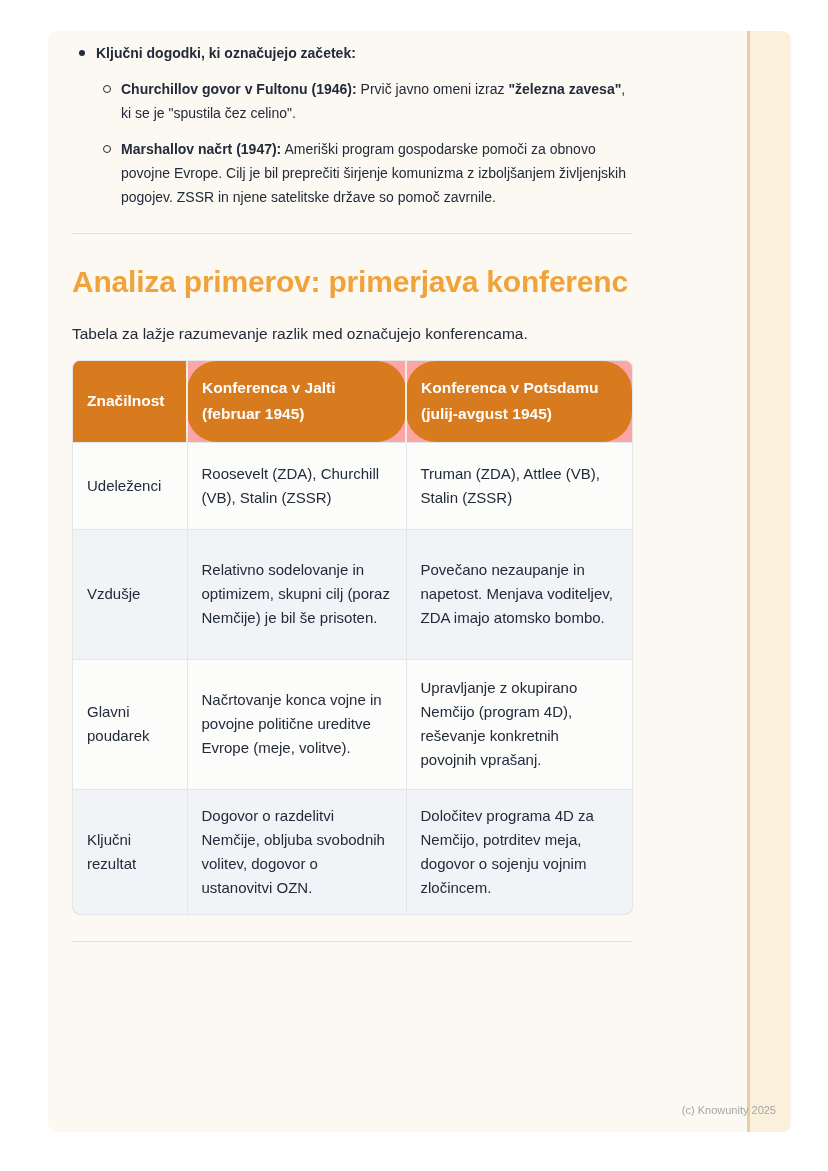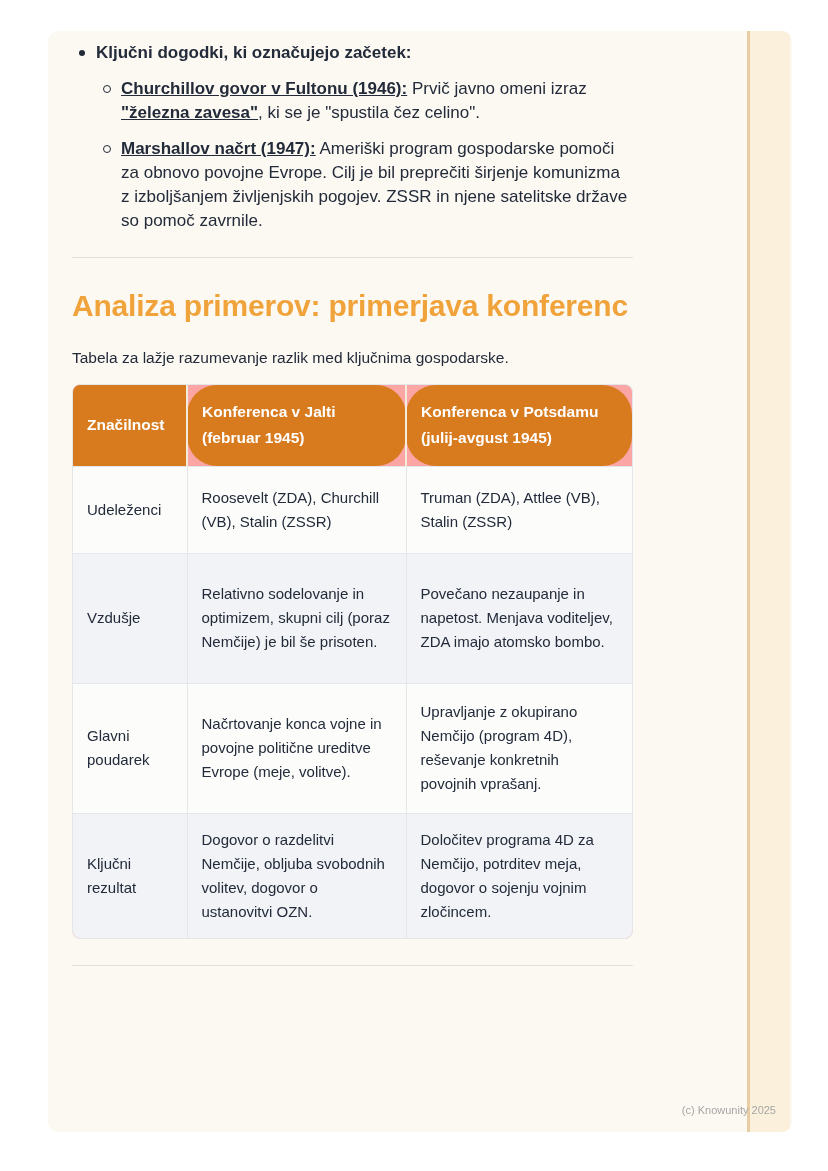--- a/index.html
+++ b/index.html
@@ -18,32 +18,32 @@
     position:absolute; top:0; bottom:0; right:42px; width:3px;
     background:var(--paper_line,#e8cda4);
   }
   .paper-strip {
     position:absolute; top:0; bottom:0; right:2px; width:40px;
     background:var(--paper_strip,#fbf0db);
   }
   .content { position:absolute; left:24px; top:0; width:561px; padding-top:10px; }
 
   
-  .li { position:relative; line-height:24px; font-size:17px; }
+  .li { position:relative; line-height:24px; font-size:14px; }
   .l1 { padding-left:24px; font-weight:700; }
   .l2 { padding-left:49px; margin-top:12px; }
   .marker.dot {
     position:absolute; left:7px; top:9px; width:6px; height:6px;
     border-radius:50%; background:var(--text_color,#232b3a);
   }
   .marker.circ {
     position:absolute; left:31px; top:8px; width:8px; height:8px;
     border-radius:50%; border:1.5px solid var(--text_color,#232b3a); background:transparent;
   }
-  .b { font-weight:700;text-decoration:underline; }
+  .b { font-weight:700; }
 
   hr.divider {
     border:none; border-top:1px solid var(--divider,#e5e2da);
     margin:24px 0 0 0; width:561px;
   }
   hr.divider2 { margin-top:26px; }
 
   h2 {
     font-size:30px; line-height:30px; font-weight:700; letter-spacing:-0.2px;
     color:var(--accent,#f1a33b); margin:33px 0 0 0;
@@ -102,21 +102,21 @@
 
       <div class="li l2">
         <span class="marker circ"></span>
         <span><span class="b">Marshallov načrt (1947):</span><span> Ameriški program gospodarske pomoči za obnovo povojne Evrope. Cilj je bil preprečiti širjenje komunizma z izboljšanjem življenjskih pogojev. ZSSR in njene satelitske države so pomoč zavrnile.</span></span>
       </div>
     </div>
 
     <hr class="divider">
 
     <h2>Analiza primerov: primerjava konferenc</h2>
-    <p class="intro">Tabela za lažje razumevanje razlik med ključnima gospodarske.</p>
+    <p class="intro">Tabela za lažje razumevanje razlik med označujejo konferencama.</p>
 
     <div class="table-wrap">
       <table>
         <colgroup>
             <col class="c1">
             <col class="c2">
             <col class="c3">
           </colgroup>
         <thead>
           <tr style="height:81px">

